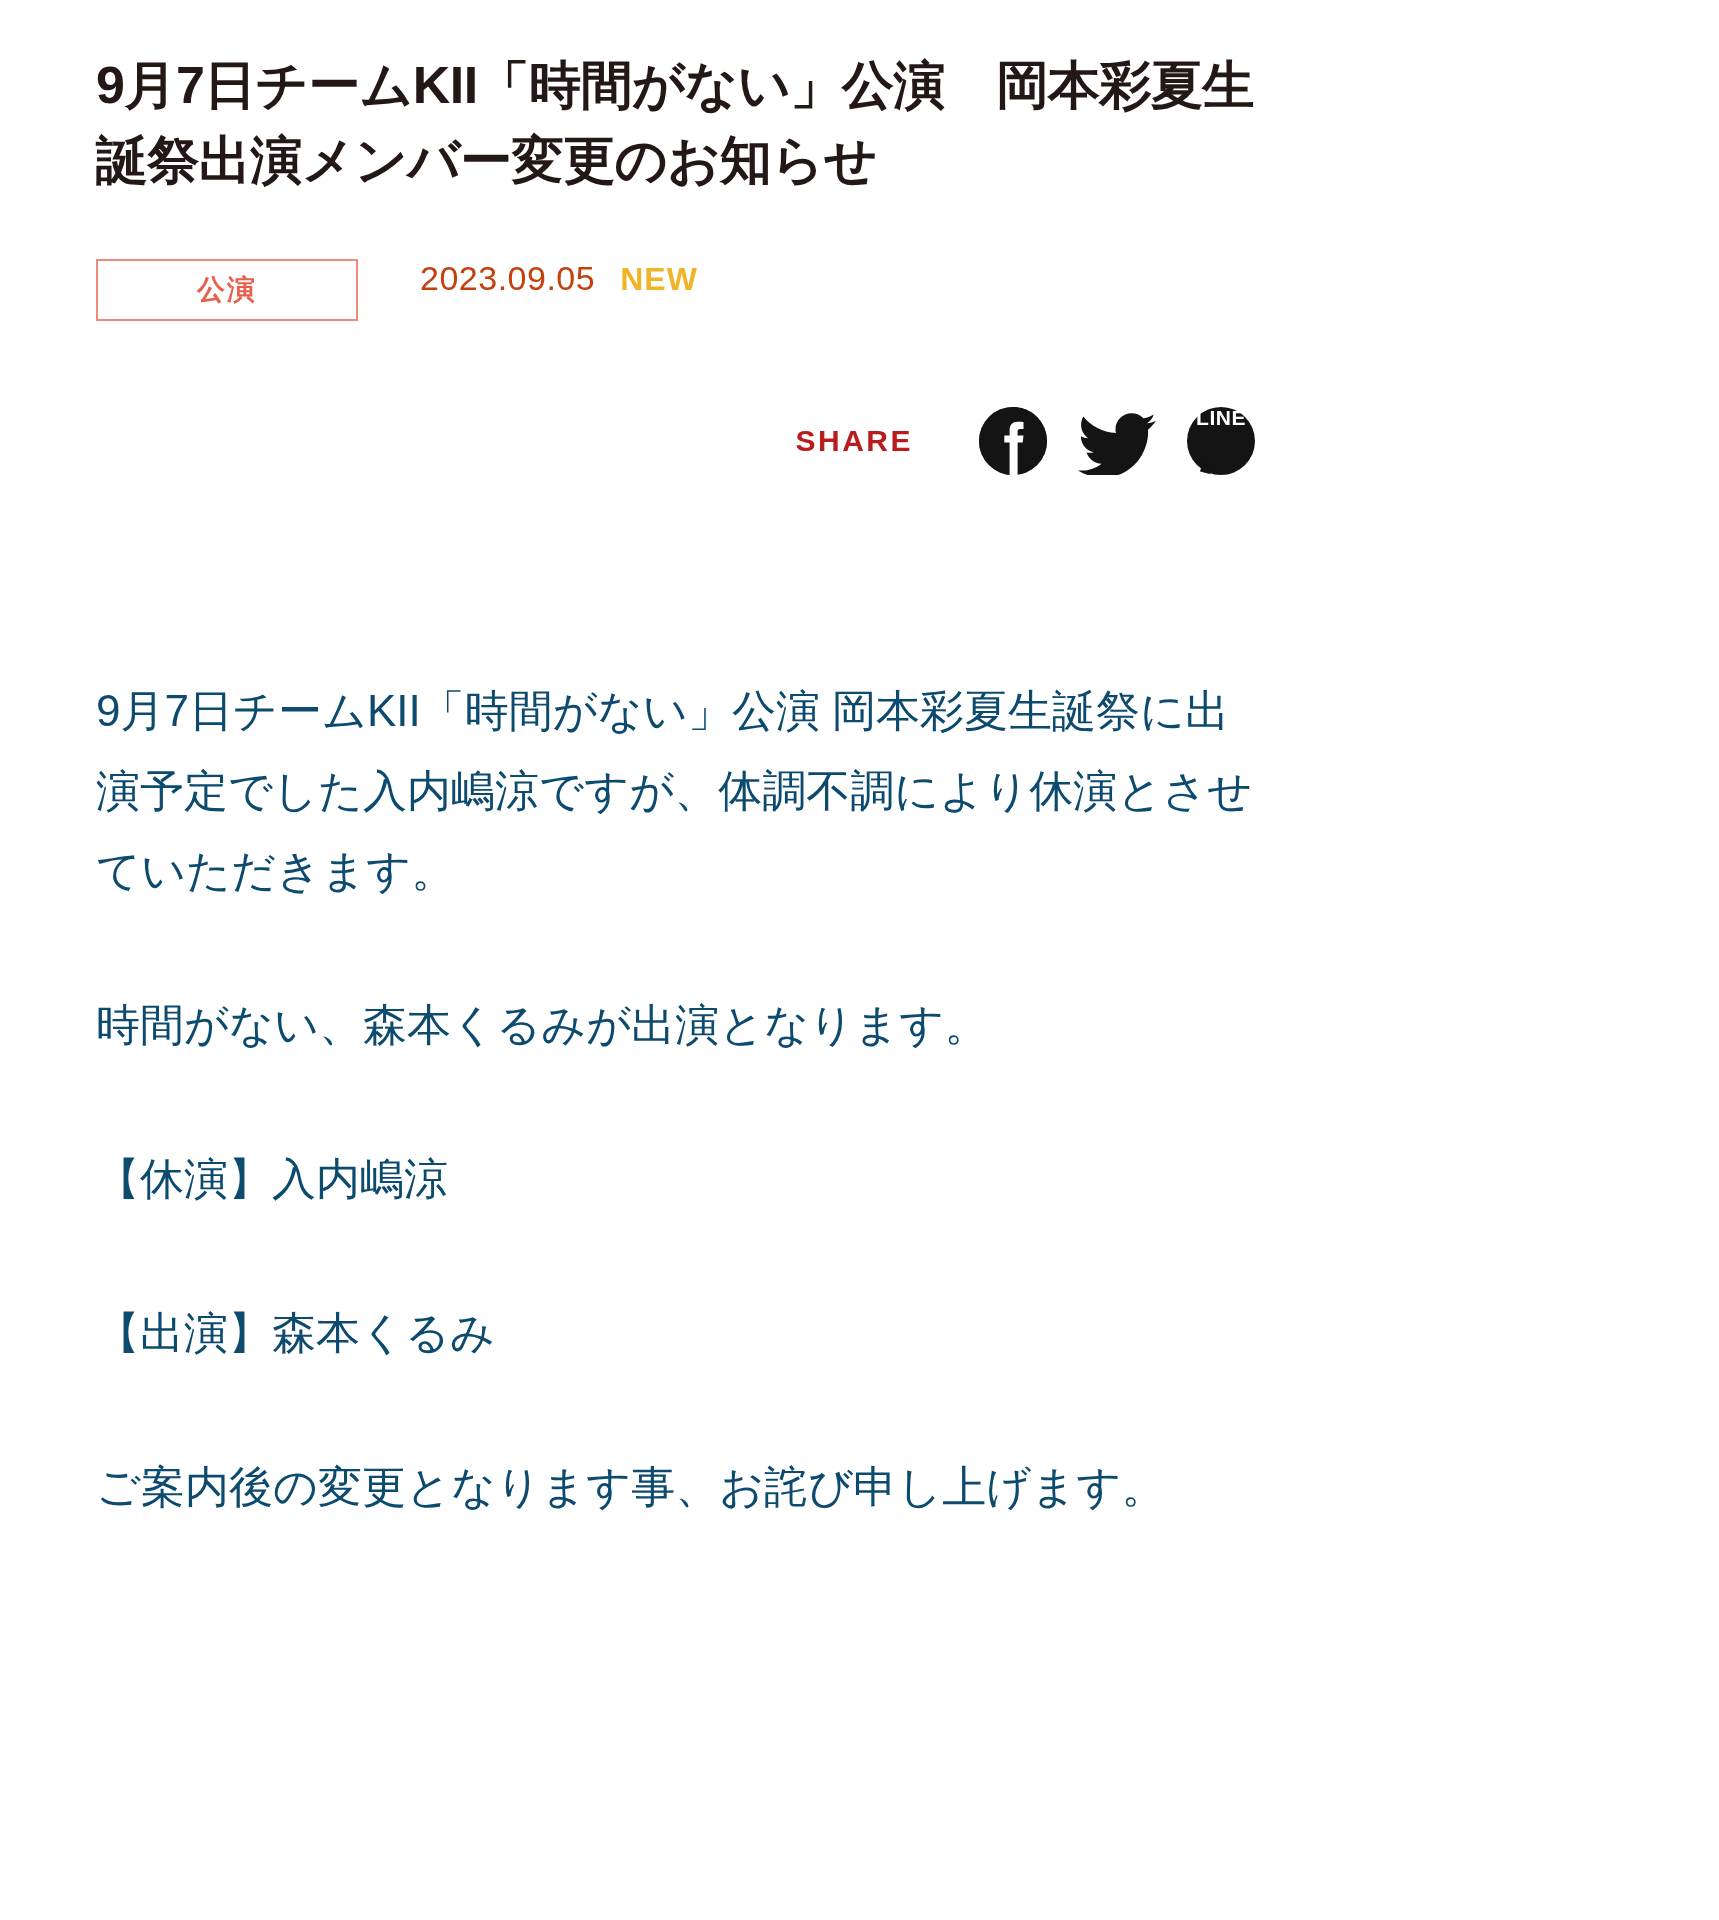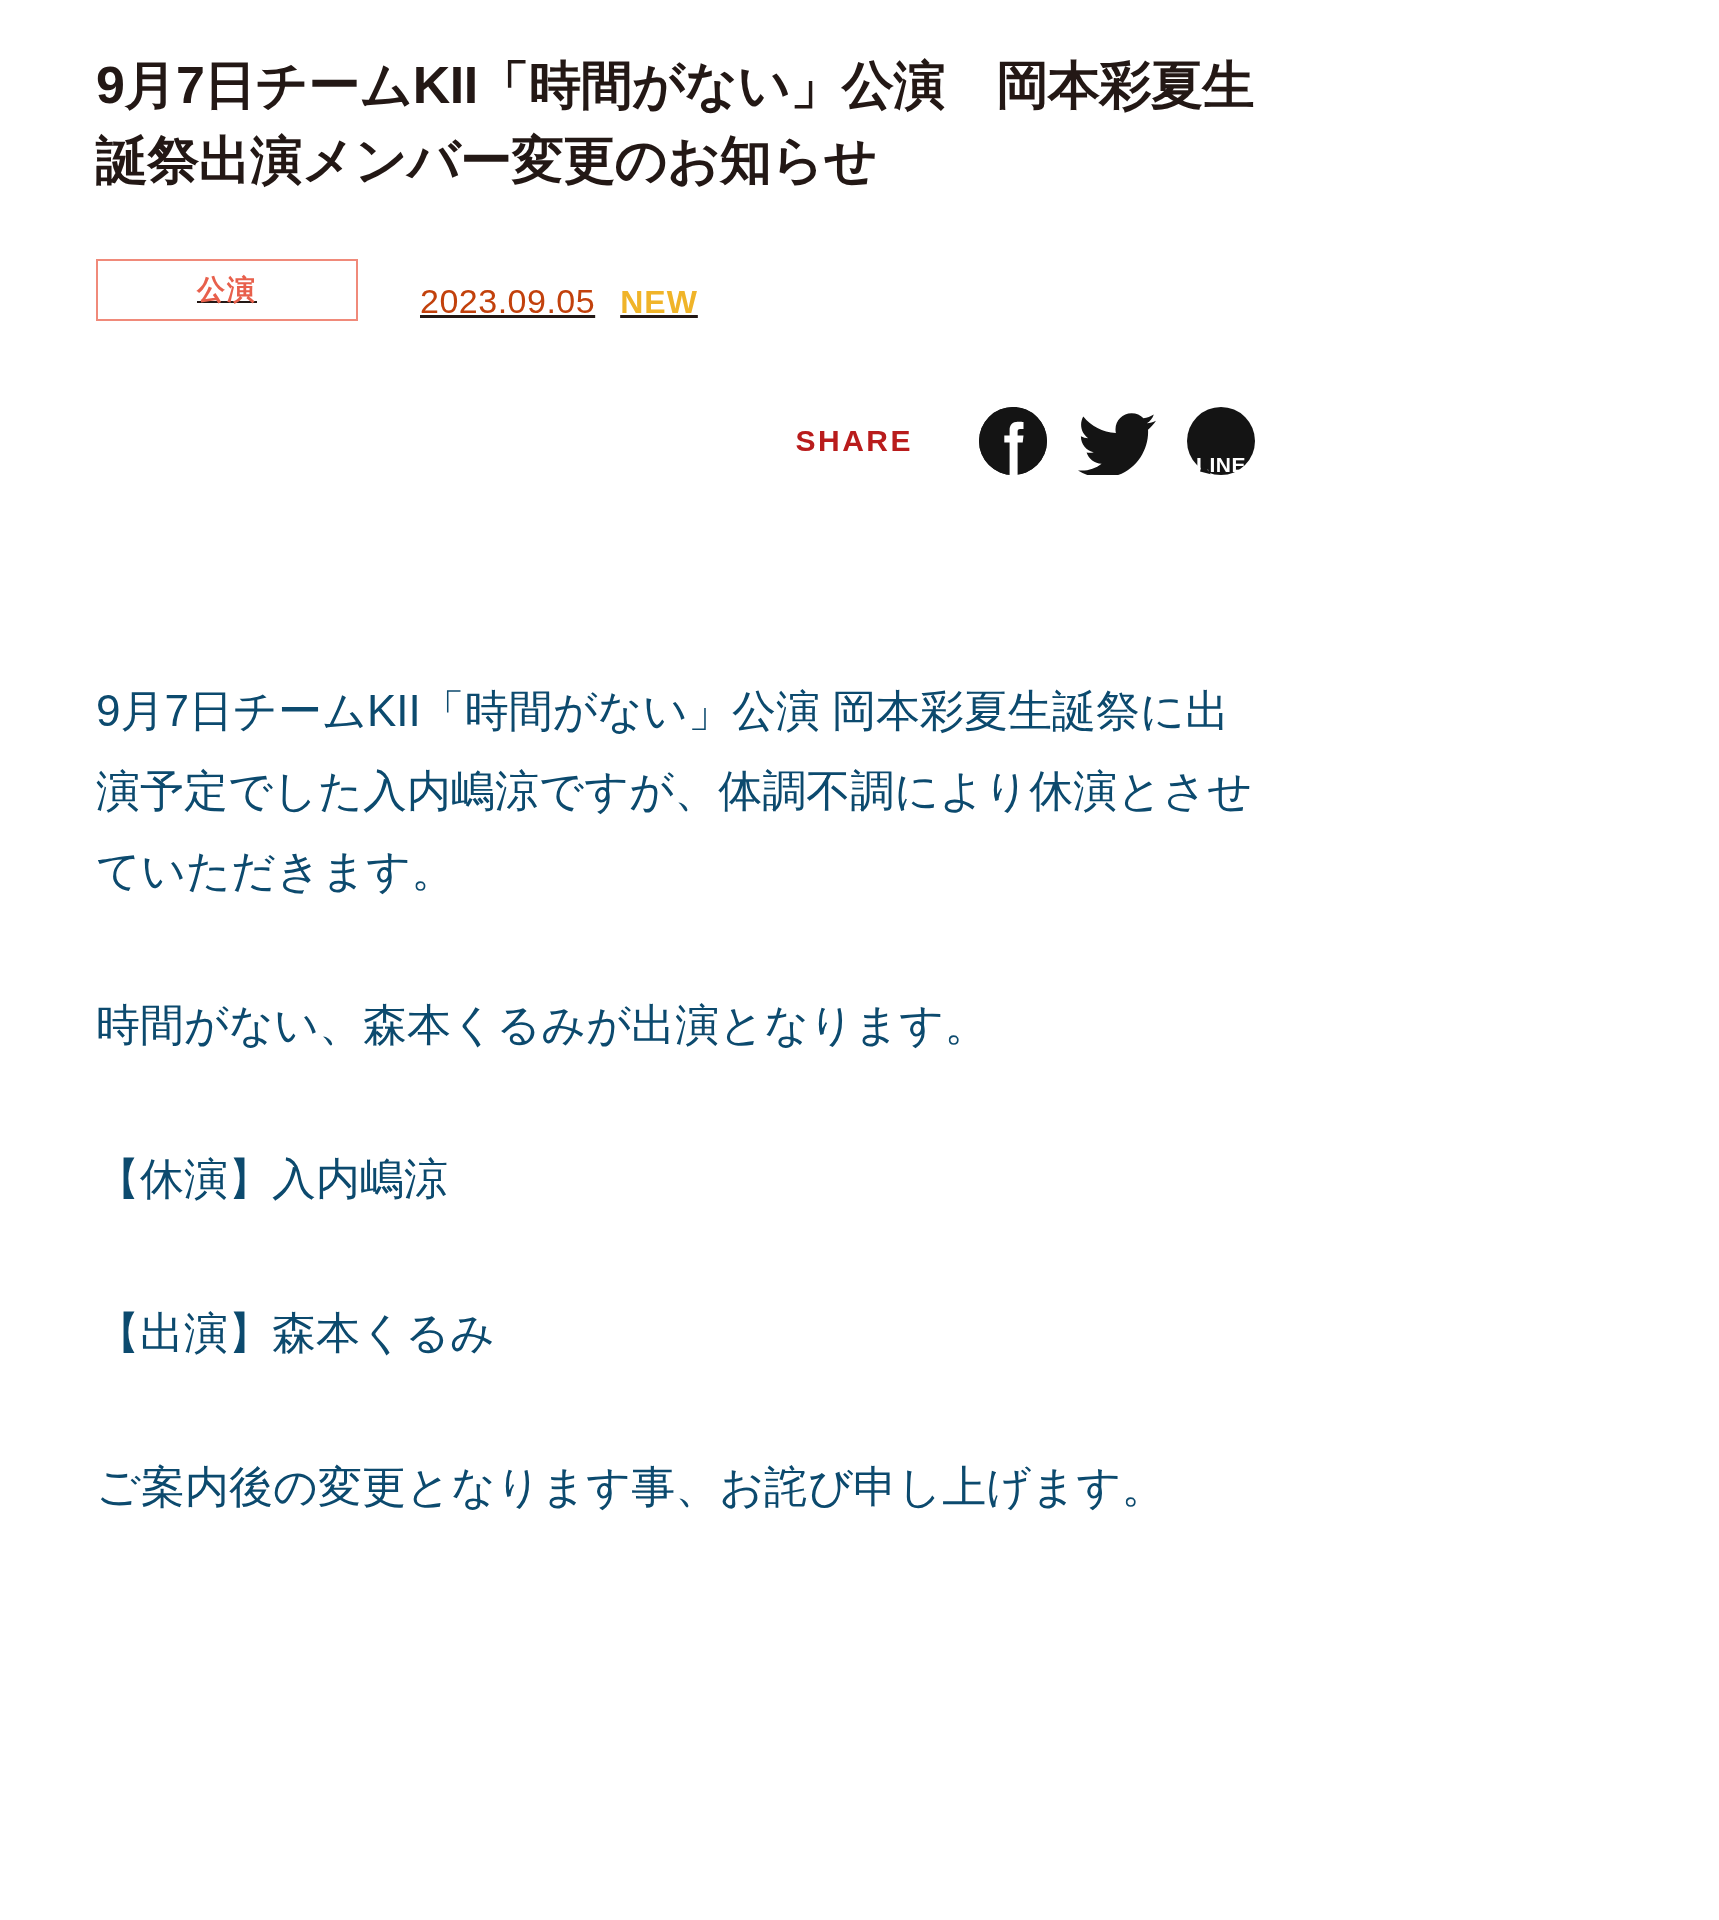--- a/index.html
+++ b/index.html
@@ -29,23 +29,22 @@
     line-height: 1.45;
     letter-spacing: -0.5px;
     margin: 0;
     color: #231815;
     max-width: 1530px;
   }
 
   
   .meta-row {
     display: flex;
-    align-items: flex-end;
+    align-items: flex-start;
     margin-top: 60px;
-    text-decoration: underline;
   }
   .category-badge {
     box-sizing: border-box;
     min-width: 262px;
     height: 62px;
     border: 2px solid #f08a7a;
     color: #e8604c;
     font-size: 28px;
     font-weight: 700;
     letter-spacing: 2px;
@@ -88,21 +87,21 @@
     letter-spacing: 2.5px;
     color: #b91c1c;
     margin-right: 30px;
   }
   .share-btn {
     width: 68px;
     height: 68px;
     border-radius: 50%;
     background: #141414;
     display: inline-flex;
-    align-items: flex-end;
+    align-items: flex-start;
     justify-content: center;
     margin-left: 36px;
     cursor: pointer;
   }
   .share-btn svg { display: block; }
   .line-btn {
     position: relative;
   }
   .line-text {
     color: #ffffff;

